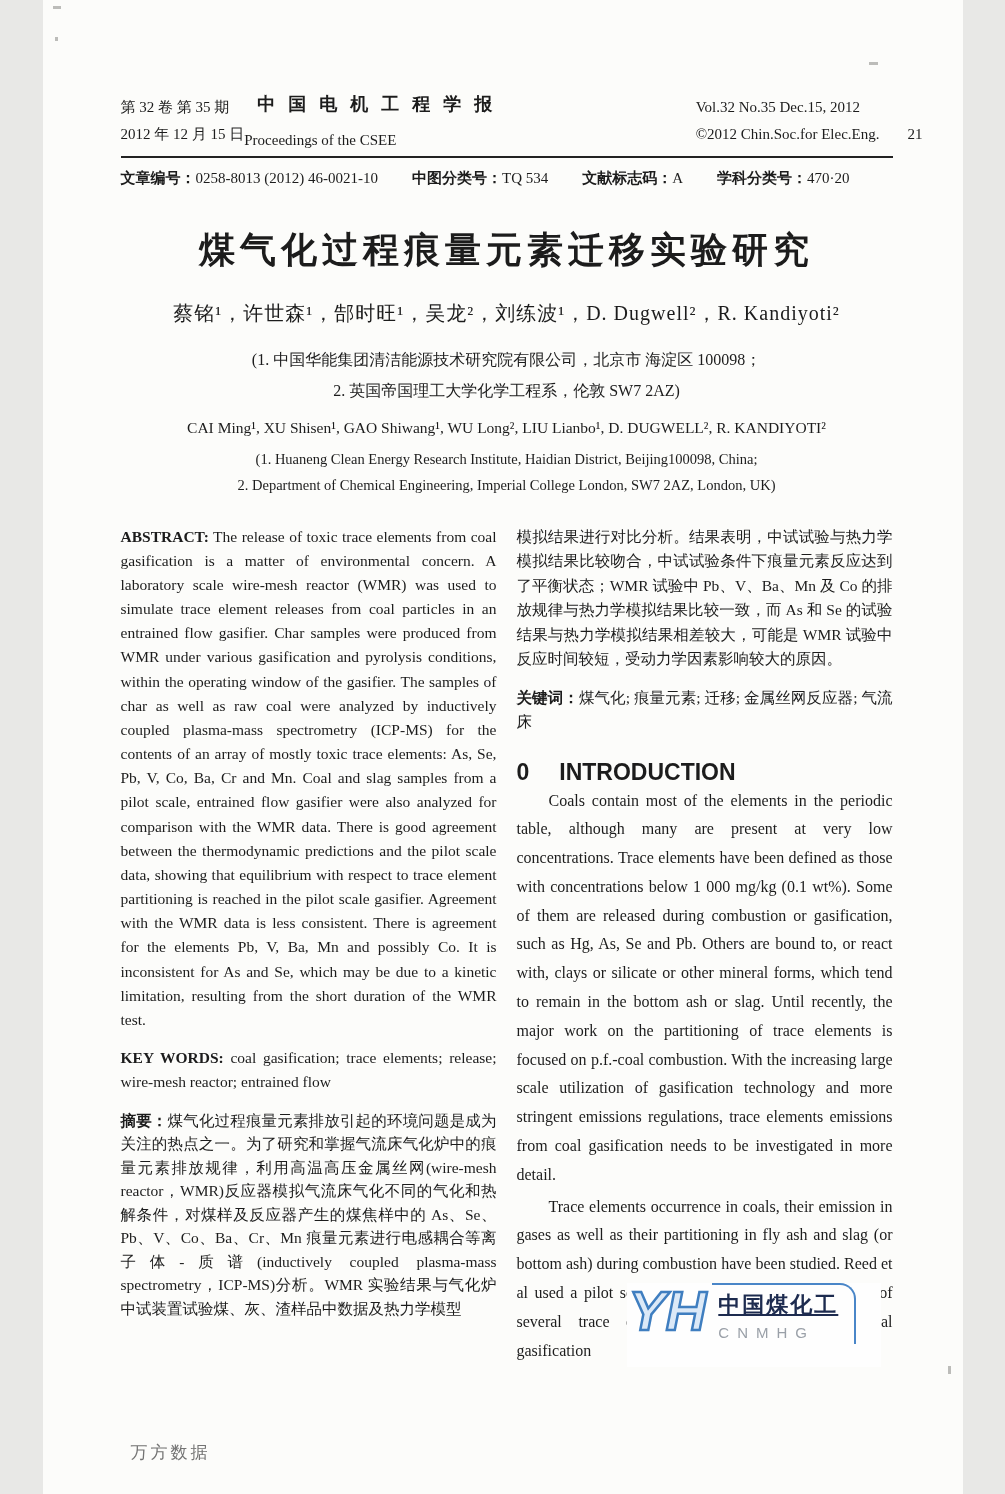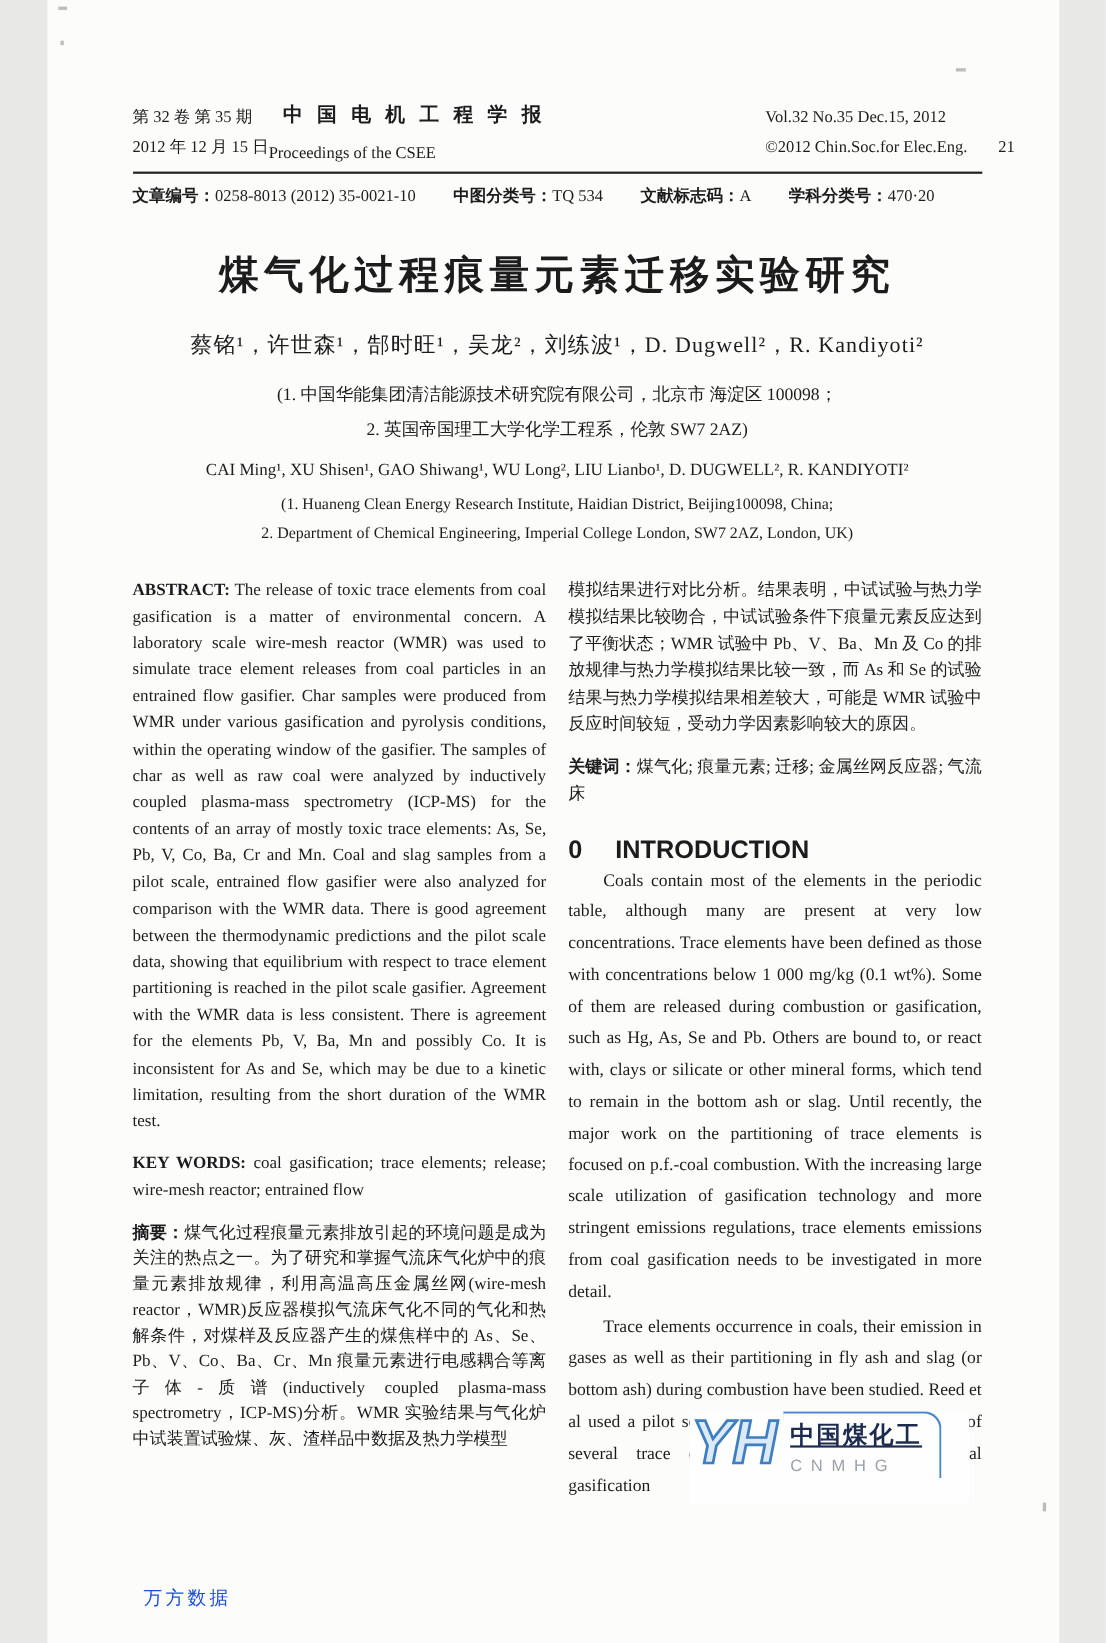--- a/index.html
+++ b/index.html
@@ -62,21 +62,21 @@
                background:#fefefe; display:flex; align-items:flex-start; z-index:5; }
   .wm-yh { font-family:"Liberation Sans","DejaVu Sans",sans-serif; font-weight:bold; font-style:italic;
            font-size:56px; line-height:1; color:#dce9f7; -webkit-text-stroke:2.5px #3f7ec0; margin:0 6px 0 2px; }
   .wm-right { border-top:2px solid #4a86c8; border-right:2px solid #4a86c8; border-top-right-radius:16px;
               padding:5px 16px 3px 6px; }
   .wm-cn { font-family:"Liberation Sans","DejaVu Sans",sans-serif; font-size:22px; font-weight:bold;
            color:#1d2b4f; letter-spacing:2px;text-decoration:underline; }
   .wm-en { font-family:"Liberation Sans","DejaVu Sans",sans-serif; font-size:15px; color:#9aa0a8;
            letter-spacing:8px; margin-top:4px; }
 
-  .wanfang { position:absolute; left:88px; top:1441px; font-size:17px; color:#1d4ed8; letter-spacing:3px; }
+  .wanfang { position:absolute; left:88px; top:1441px; font-size:17px; color:#737373; letter-spacing:3px; }
 
   
   .mark { position:absolute; background:#9a9a96; opacity:.65; }
   .m1 { left:10px;  top:6px;    width:8px; height:3px; }
   .m2 { left:12px;  top:37px;   width:3px; height:4px; }
   .m3 { left:826px; top:62px;   width:9px; height:3px; }
   .m4 { right:12px; top:1366px; width:3px; height:8px; }
 </style>
 </head>
 <body>
@@ -101,21 +101,21 @@
       </div>
       <div class="jh-right">
         <div>Vol.32 No.35  Dec.15, 2012</div>
         <div><span>©2012 Chin.Soc.for Elec.Eng.</span><span class="pageno">21</span></div>
       </div>
     </div>
 
     <div class="header-rule"></div>
 
     <div class="meta-line">
-      <span><span class="hei">文章编号：</span><span>0258-8013 (2012) 35-0021-10</span></span>
+      <span><span class="hei">文章编号：</span><span>0258-8013 (2012) 46-0021-10</span></span>
       <span><span class="hei">中图分类号：</span><span>TQ 534</span></span>
       <span><span class="hei">文献标志码：</span><span>A</span></span>
       <span><span class="hei">学科分类号：</span><span>470·20</span></span>
     </div>
 
     <h1 class="title-cn">煤气化过程痕量元素迁移实验研究</h1>
     <div class="authors-cn">蔡铭¹，许世森¹，郜时旺¹，吴龙²，刘练波¹，D. Dugwell²，R. Kandiyoti²</div>
     <div class="affil-cn">
       <div>(1. 中国华能集团清洁能源技术研究院有限公司，北京市 海淀区 100098；</div>
       <div>2. 英国帝国理工大学化学工程系，伦敦 SW7 2AZ)</div>

